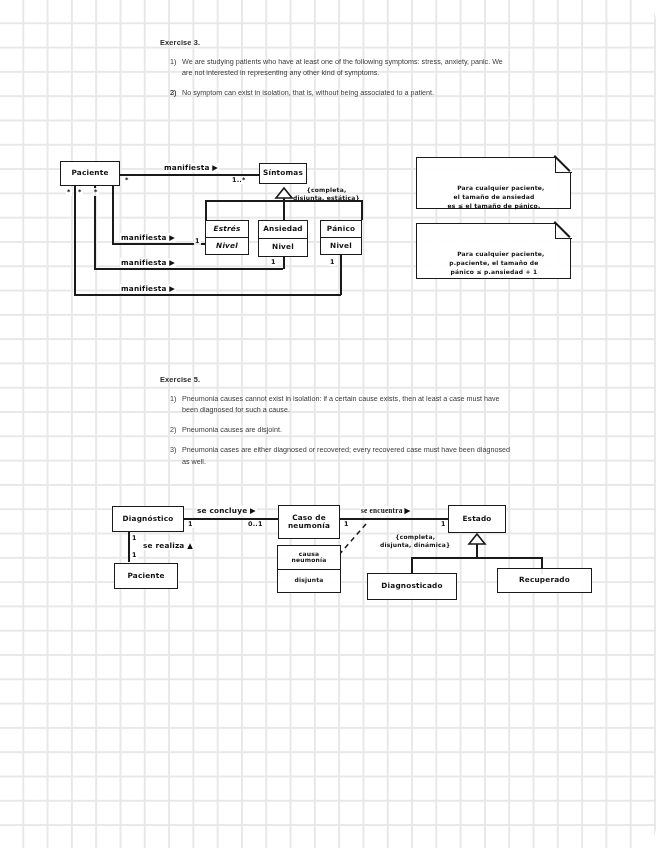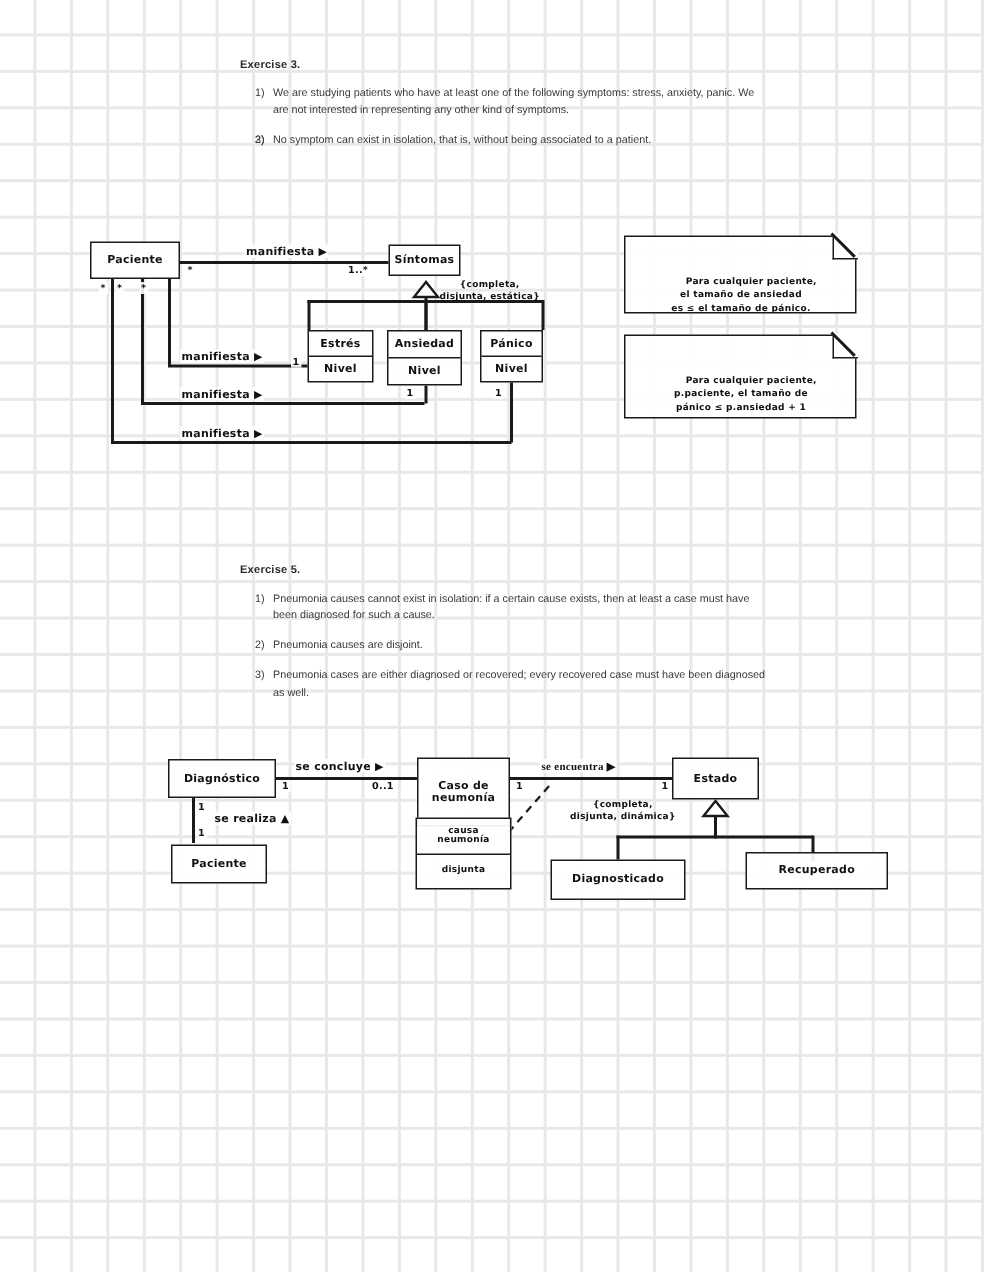--- a/index.html
+++ b/index.html
@@ -11,20 +11,21 @@
   }
   #page{
     position:relative;
     width:656px;height:848px;
     background-color:#ffffff;
     background-image:
       linear-gradient(to right, #e8e8e8 0px, #e8e8e8 2px, transparent 2px),
       linear-gradient(to bottom, #e8e8e8 0px, #e8e8e8 2px, transparent 2px);
     background-size:24.3px 24.3px;
     background-position:-2px -2px;
+    border-radius:21px;
   }
   
   .ex-block{position:absolute;}
   .ex-title{
     font-size:7.4px;font-weight:bold;color:#2a2a2a;letter-spacing:.15px;
   }
   .ex-item{
     position:relative;
     font-size:7.2px;color:#3a3a3a;line-height:1.55;
     padding-left:22px;margin-top:9px;width:330px;
@@ -123,21 +124,21 @@
     </svg>
     <div class="ln v" style="left:283px;top:198px;height:22px;"></div>
     <div class="ln h" style="left:205px;top:200px;width:157px;"></div>
     <div class="ln v" style="left:205px;top:200px;height:20px;"></div>
     <div class="ln v" style="left:283px;top:200px;height:20px;"></div>
     <div class="ln v" style="left:361px;top:200px;height:20px;"></div>
 
     <div class="hw xs" style="position:absolute;left:293px;top:186px;line-height:1.35;">{completa,
 disjunta, estática}</div>
 
-    <div class="box" style="left:205px;top:220px;width:44px;height:35px;">
+    <div class="box" style="left:205px;top:220px;width:44px;height:35px;font-style:italic;">
       <div class="cell hw">Estrés</div>
       <div class="cell div hw">Nivel</div>
     </div>
 
     <div class="box" style="left:258px;top:220px;width:50px;height:37px;">
       <div class="cell hw">Ansiedad</div>
       <div class="cell div hw">Nivel</div>
     </div>
 
     <div class="box" style="left:320px;top:220px;width:42px;height:35px;">
@@ -199,21 +200,21 @@
 
     <div class="ln h" style="left:184px;top:518px;width:94px;"></div>
     <div class="lbl hw" style="left:196px;top:506px;">se concluye ▶</div>
     <div class="lbl hw sm" style="left:187px;top:520px;">1</div>
     <div class="lbl hw sm" style="left:247px;top:520px;">0..1</div>
 
     <div class="box" style="left:112px;top:506px;width:72px;height:26px;">
       <div class="cell hw">Diagnóstico</div>
     </div>
 
-    <div class="box" style="left:278px;top:505px;width:62px;height:46px;">
+    <div class="box" style="left:278px;top:505px;width:62px;height:34px;">
       <div class="cell hw" style="white-space:pre-line;">Caso de
 neumonía</div>
     </div>
 
     <div class="ln h" style="left:340px;top:518px;width:108px;"></div>
     <div class="lbl hw" style="left:360px;top:506px;font-family:Liberation Serif, serif;">se encuentra ▶</div>
     <div class="lbl hw sm" style="left:343px;top:520px;">1</div>
     <div class="lbl hw sm" style="left:440px;top:520px;">1</div>
 
     <div class="box" style="left:448px;top:505px;width:58px;height:28px;">

